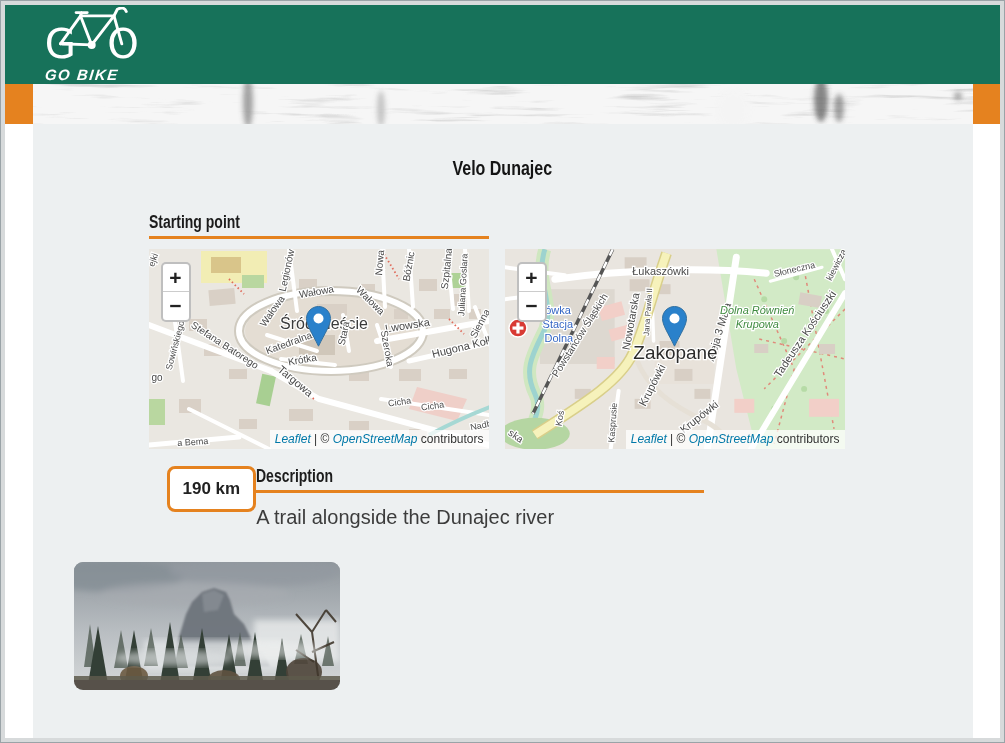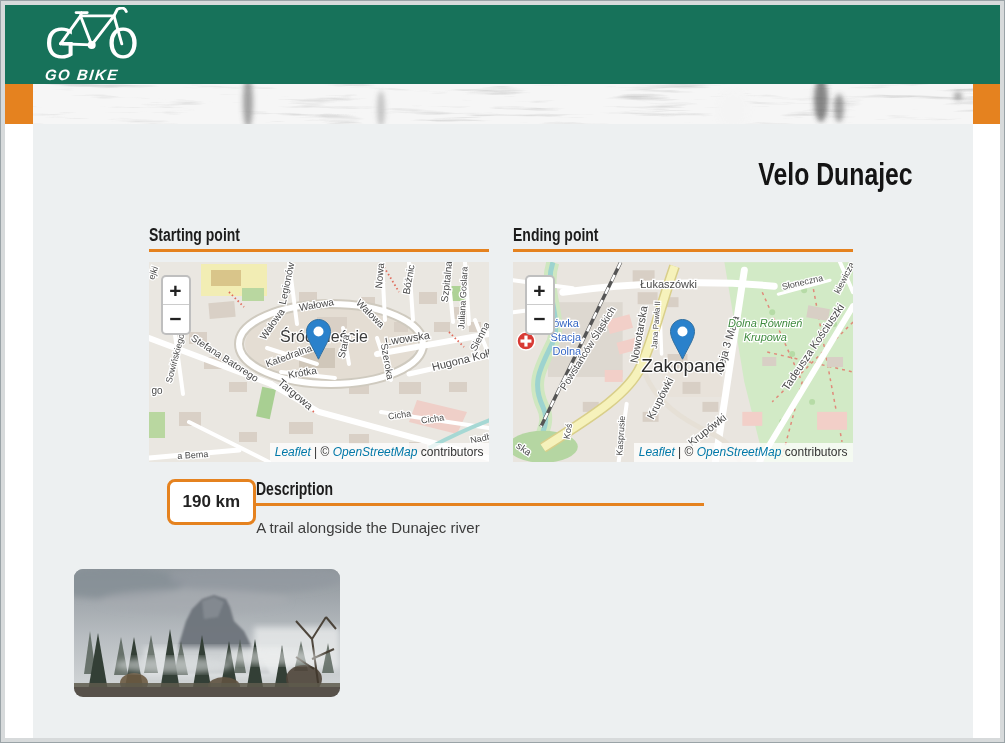--- a/index.html
+++ b/index.html
@@ -21,45 +21,45 @@
              font-size:15px;letter-spacing:1.5px;transform:skewX(-6deg);white-space:nowrap;}
 
   
   .banner-row{height:40px;background:var(--accent-orange);position:relative;overflow:hidden;}
   .banner-texture{position:absolute;left:50%;top:0;transform:translateX(-50%);width:940px;height:40px;}
 
   
   main{height:614px;background:#fff;}
   .content{width:940px;height:100%;margin:0 auto;background:var(--page-bg);padding:0 41px;}
 
-  h1{margin:0;padding-top:33px;text-align:right;font-size:31px;color:#141414;font-weight:bold;}
+  h1{margin:0;padding-top:33px;text-align:center;font-size:20px;color:#141414;font-weight:bold;}
   .cond{display:inline-block;transform:scaleX(0.8);transform-origin:50% 50%;white-space:nowrap;}
   h2 .cond{transform-origin:0 50%;}
   h2{margin:0;border-bottom:3px solid var(--accent-orange);padding-bottom:4px;
      font-size:17.5px;color:#1c1c1c;font-weight:bold;line-height:20px;}
 
-  .maps-row{width:708px;margin:32px auto 0;display:flex;gap:24px;align-items:flex-end;}
+  .maps-row{width:708px;margin:32px auto 0;display:flex;gap:16px;align-items:flex-end;}
   .map-col{width:340px;}
   .map{position:relative;width:340px;height:200px;margin-top:10px;background:#eae7e1;overflow:hidden;}
   .map > svg.map-svg{position:absolute;inset:0;z-index:1;}
   .marker{position:absolute;left:157px;top:57px;width:25px;height:41px;z-index:4;}
   .zoomctl{position:absolute;top:13px;left:12px;width:30px;background:#fff;
            border:2px solid rgba(0,0,0,0.25);border-radius:5px;z-index:5;overflow:hidden;}
   .zoomctl a{display:block;width:100%;height:28px;line-height:27px;text-align:center;
              font-size:21px;font-weight:bold;color:#222;text-decoration:none;cursor:pointer;}
   .zoomctl a:first-child{border-bottom:1px solid #ccc;}
   .attr{position:absolute;right:0;bottom:0;z-index:5;background:rgba(255,255,255,0.75);
         font-size:12px;color:#333;padding:1px 5px 2px;white-space:pre;line-height:16px;}
   .attr a{color:var(--link-blue);text-decoration:none;cursor:pointer;font-style:italic;}
 
   .desc-row{width:708px;margin:17px auto 0;display:flex;align-items:flex-start;}
   .badge{margin-left:18px;background:#fff;border:3px solid var(--accent-orange);border-radius:8px;
          padding:10px 13px;font-size:17px;font-weight:bold;color:#222;white-space:nowrap;}
   .desc-col{width:448px;}
-  .desc-col p{margin:13px 0 0;font-size:15px;color:#3c3c3c;}
+  .desc-col p{margin:13px 0 0;font-size:20px;color:#3c3c3c;}
 
   .landmarks{margin-top:33px;}
   .photo{margin-top:11px;width:266px;height:128px;border-radius:9px;overflow:hidden;background:#aeb3b7;}
   .photo svg{display:block}
 </style>
 </head>
 <body>
 
 <div class="viewport">
 <div class="page">
@@ -217,21 +217,20 @@
             </div>
             <div class="zoomctl">
               <a>+</a>
               <a>−</a>
             </div>
             <div class="attr"><a>Leaflet</a><span> | © </span><a>OpenStreetMap</a><span> contributors</span></div>
           </div>
         </section>
 
         <section class="map-col">
-          <h2><span class="cond">Ending point</span></h2>
           <div class="map" id="map-end">
             <svg class="map-svg" width="340" height="200" viewBox="0 0 341 200">
               <rect width="341" height="200" fill="#e9e5df"></rect>
               <rect x="35" y="40" width="75" height="75" fill="#ddd8d0"></rect>
               <polygon points="212,0 341,0 341,200 252,200 232,120 222,60" fill="#d2eac6"></polygon>
               <rect x="150" y="105" width="60" height="30" fill="#e8e2da"></rect>
               <g stroke="#e08a7a" stroke-width="1.5" stroke-dasharray="3 4" fill="none">
                 <path d="M250,30 L290,120 L270,195"></path>
                 <path d="M341,60 L260,140"></path>
                 <path d="M300,20 L330,180"></path>

